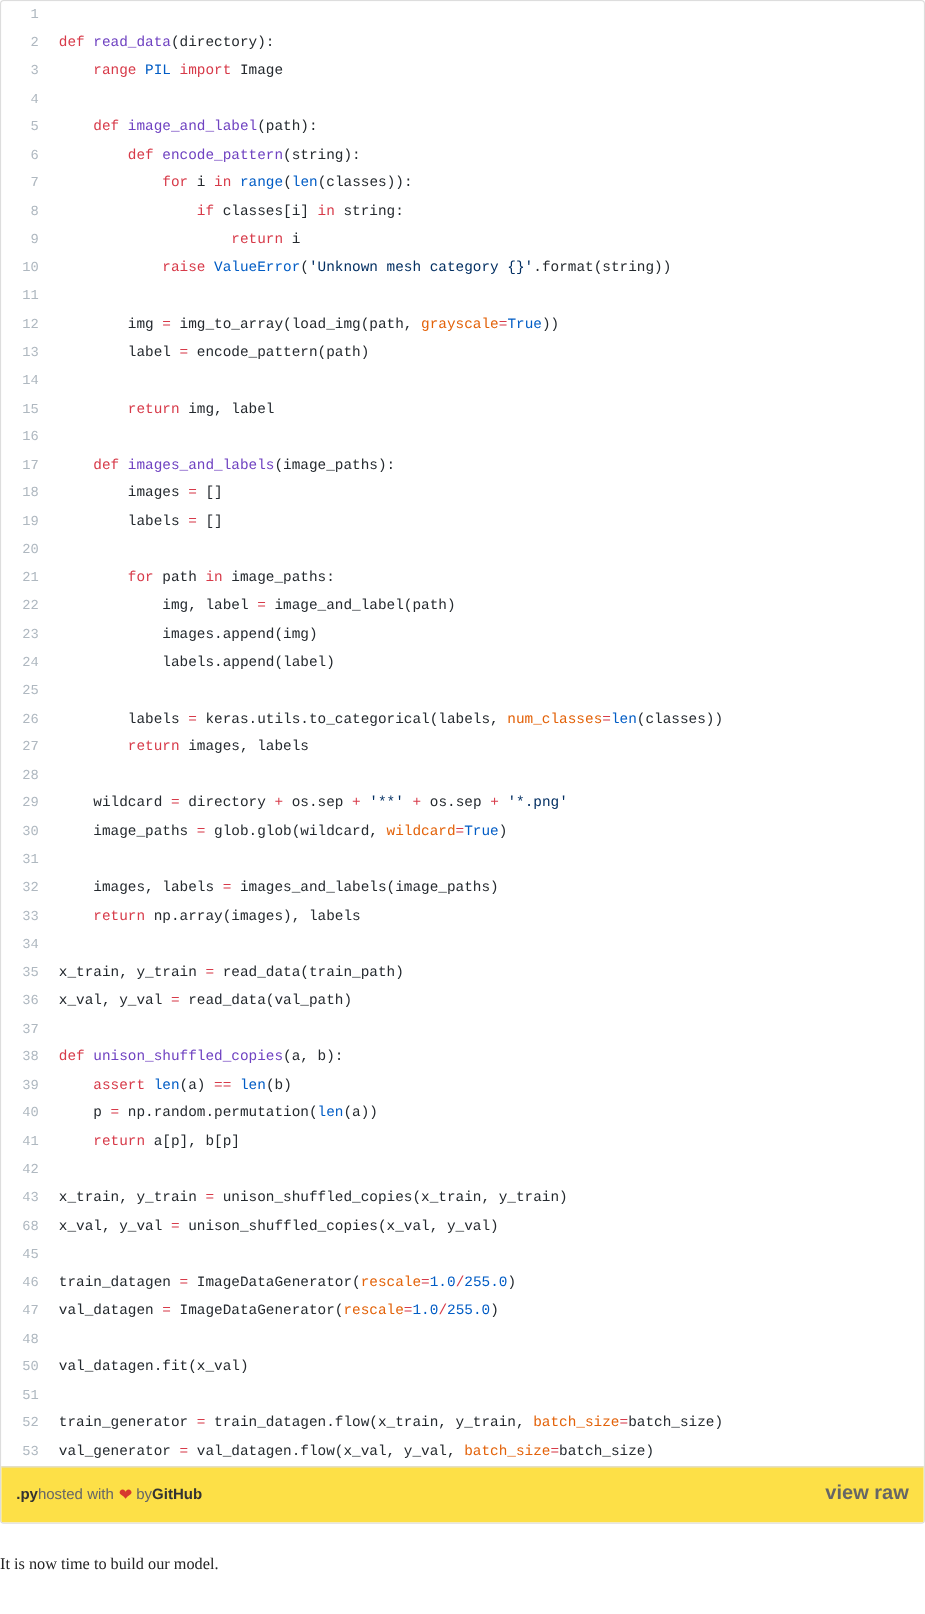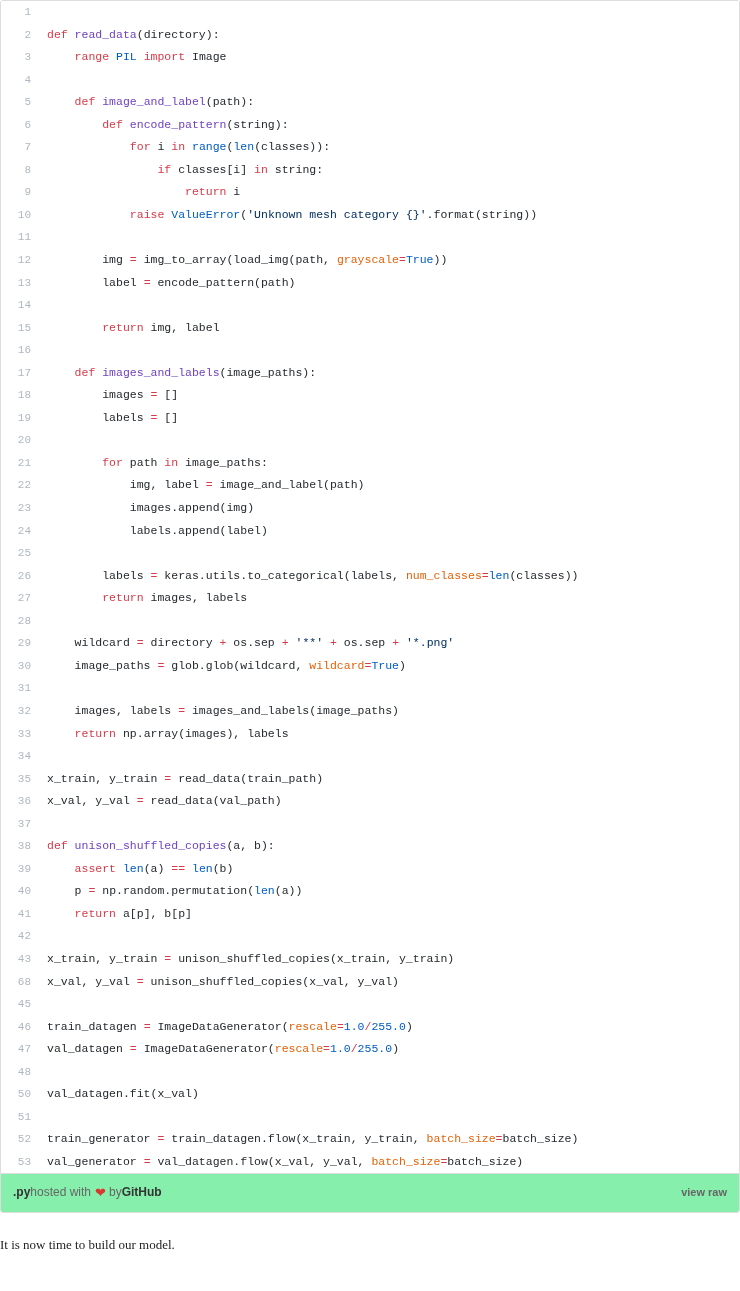--- a/index.html
+++ b/index.html
@@ -59,21 +59,21 @@
   
   .k  { color: #d73a49; font-family: Liberation Mono, monospace; }   
   .nf { color: #6f42c1; }   
   .nb { color: #005cc5; }   
   .s  { color: #032f62; }   
   .o  { color: #d73a49; }   
   .kw { color: #e36209; text-align: right; }   
   .n  { color: #24292e; }   
 
   .gist-meta {
-    background: #86efac;
+    background: #fde047;
     border-top: 1px solid #dddddd;
     padding: 10px 12px 11px 12px;
     font-family: "Liberation Sans", sans-serif;
     font-size: 12px;
     color: #555555;
     display: flex;
     align-items: center;
     justify-content: space-between;
     line-height: 1.4;
   }
@@ -83,21 +83,21 @@
   .gist-meta .heart {
     color: #d7392e;
     font-size: 13px;
     margin: 0 3px 0 4px;
     display: inline-block;
     line-height: 1;
   }
   .gist-meta .left .brand { color: #333333; font-weight: bold; }
   .gist-meta .viewraw {
     color: #666666;
-    font-size: 11px;
+    font-size: 16px;
     font-weight: bold;
     text-decoration: none;
   }
 
   .after-text {
     margin: 22px 0 0 0;
     font-family: "Liberation Serif", serif;
     font-size: 13px;
     color: #242424;
     line-height: 1.5;

